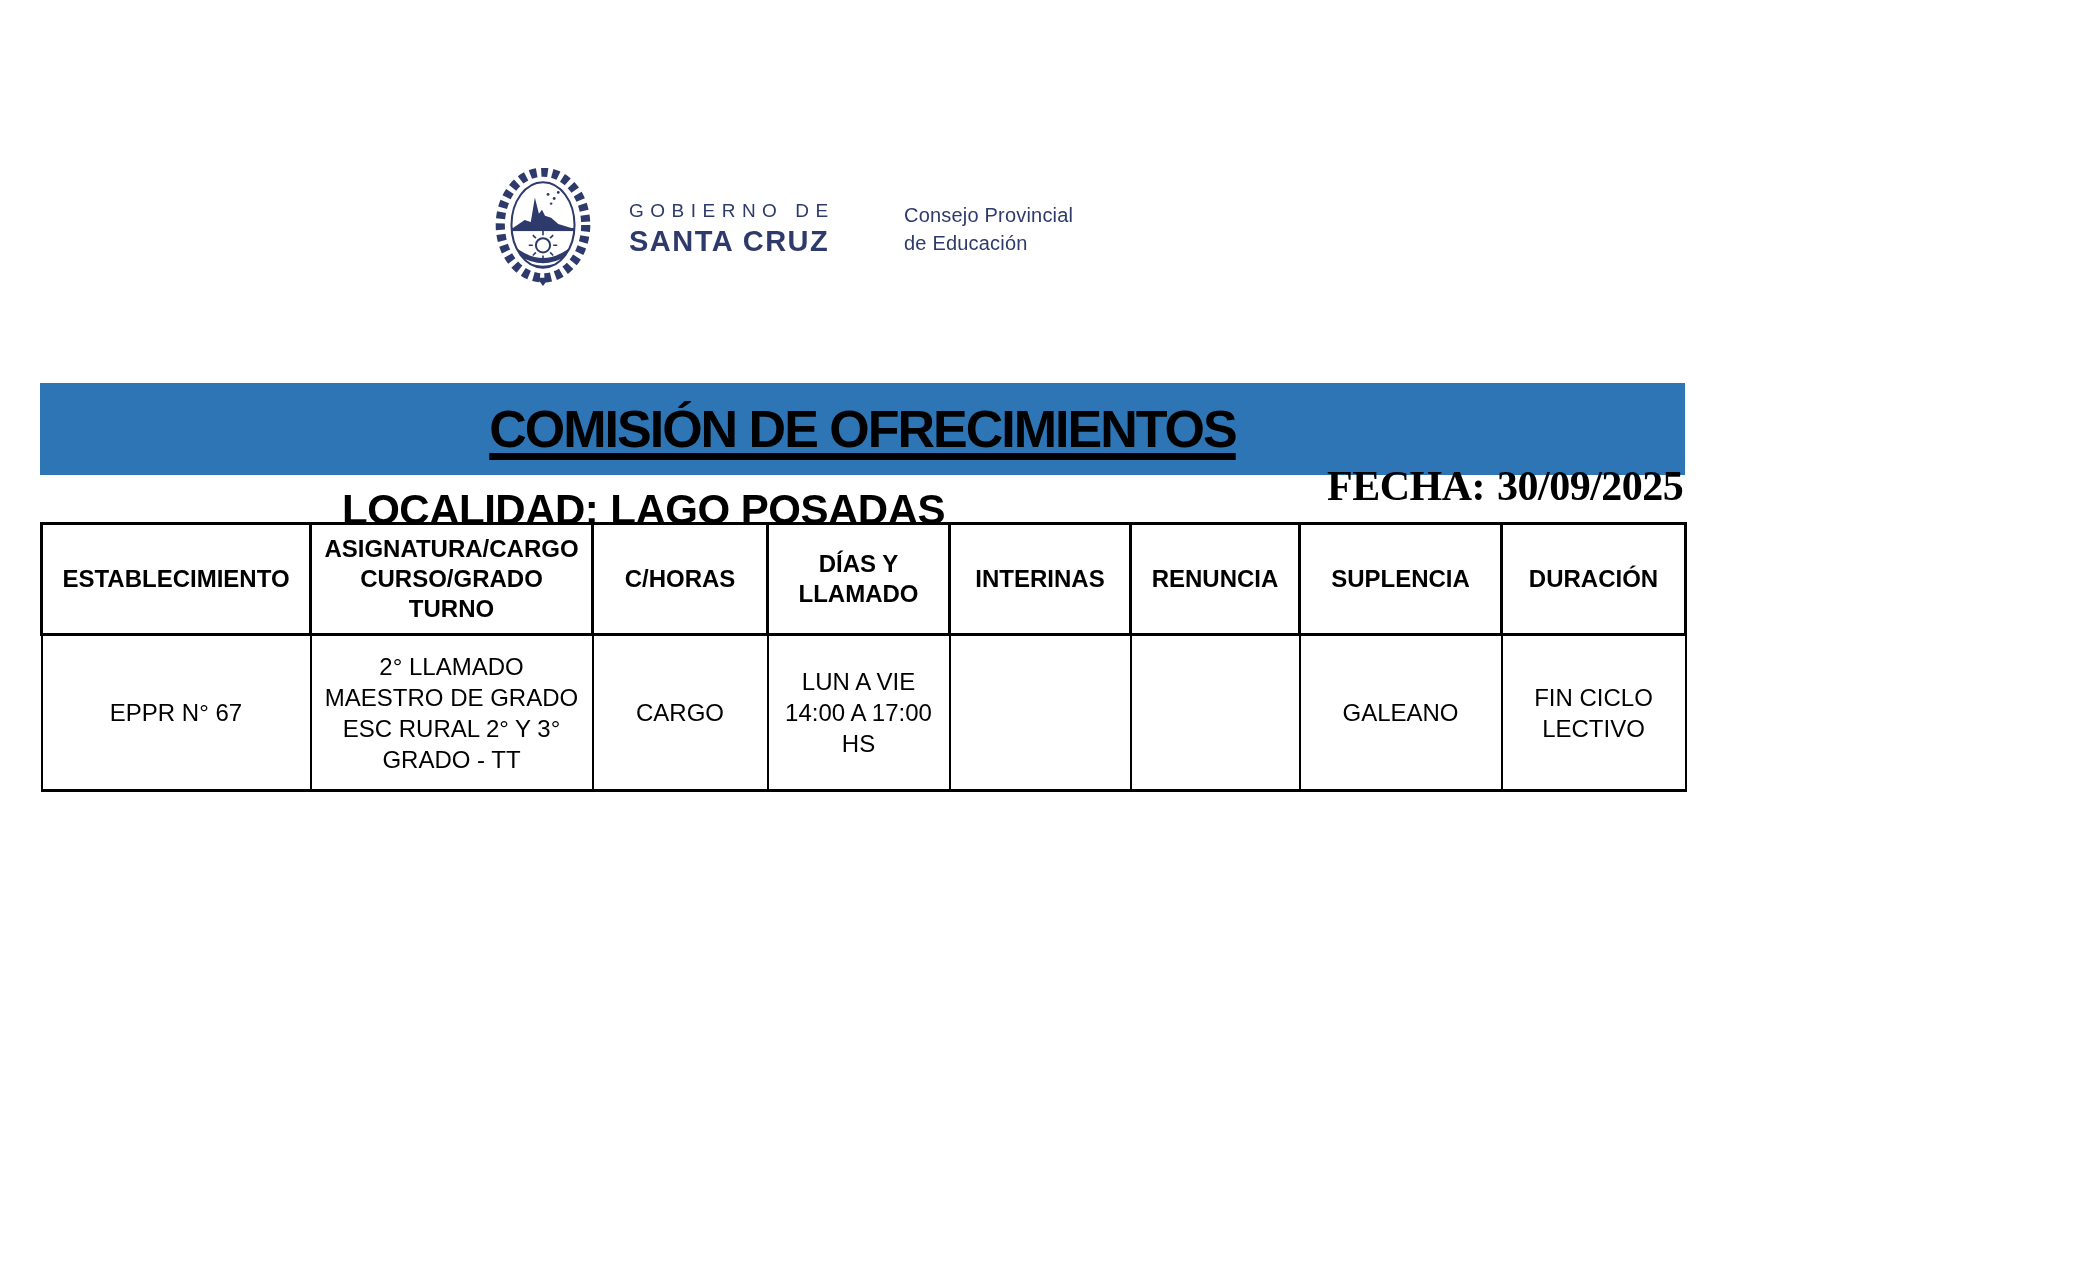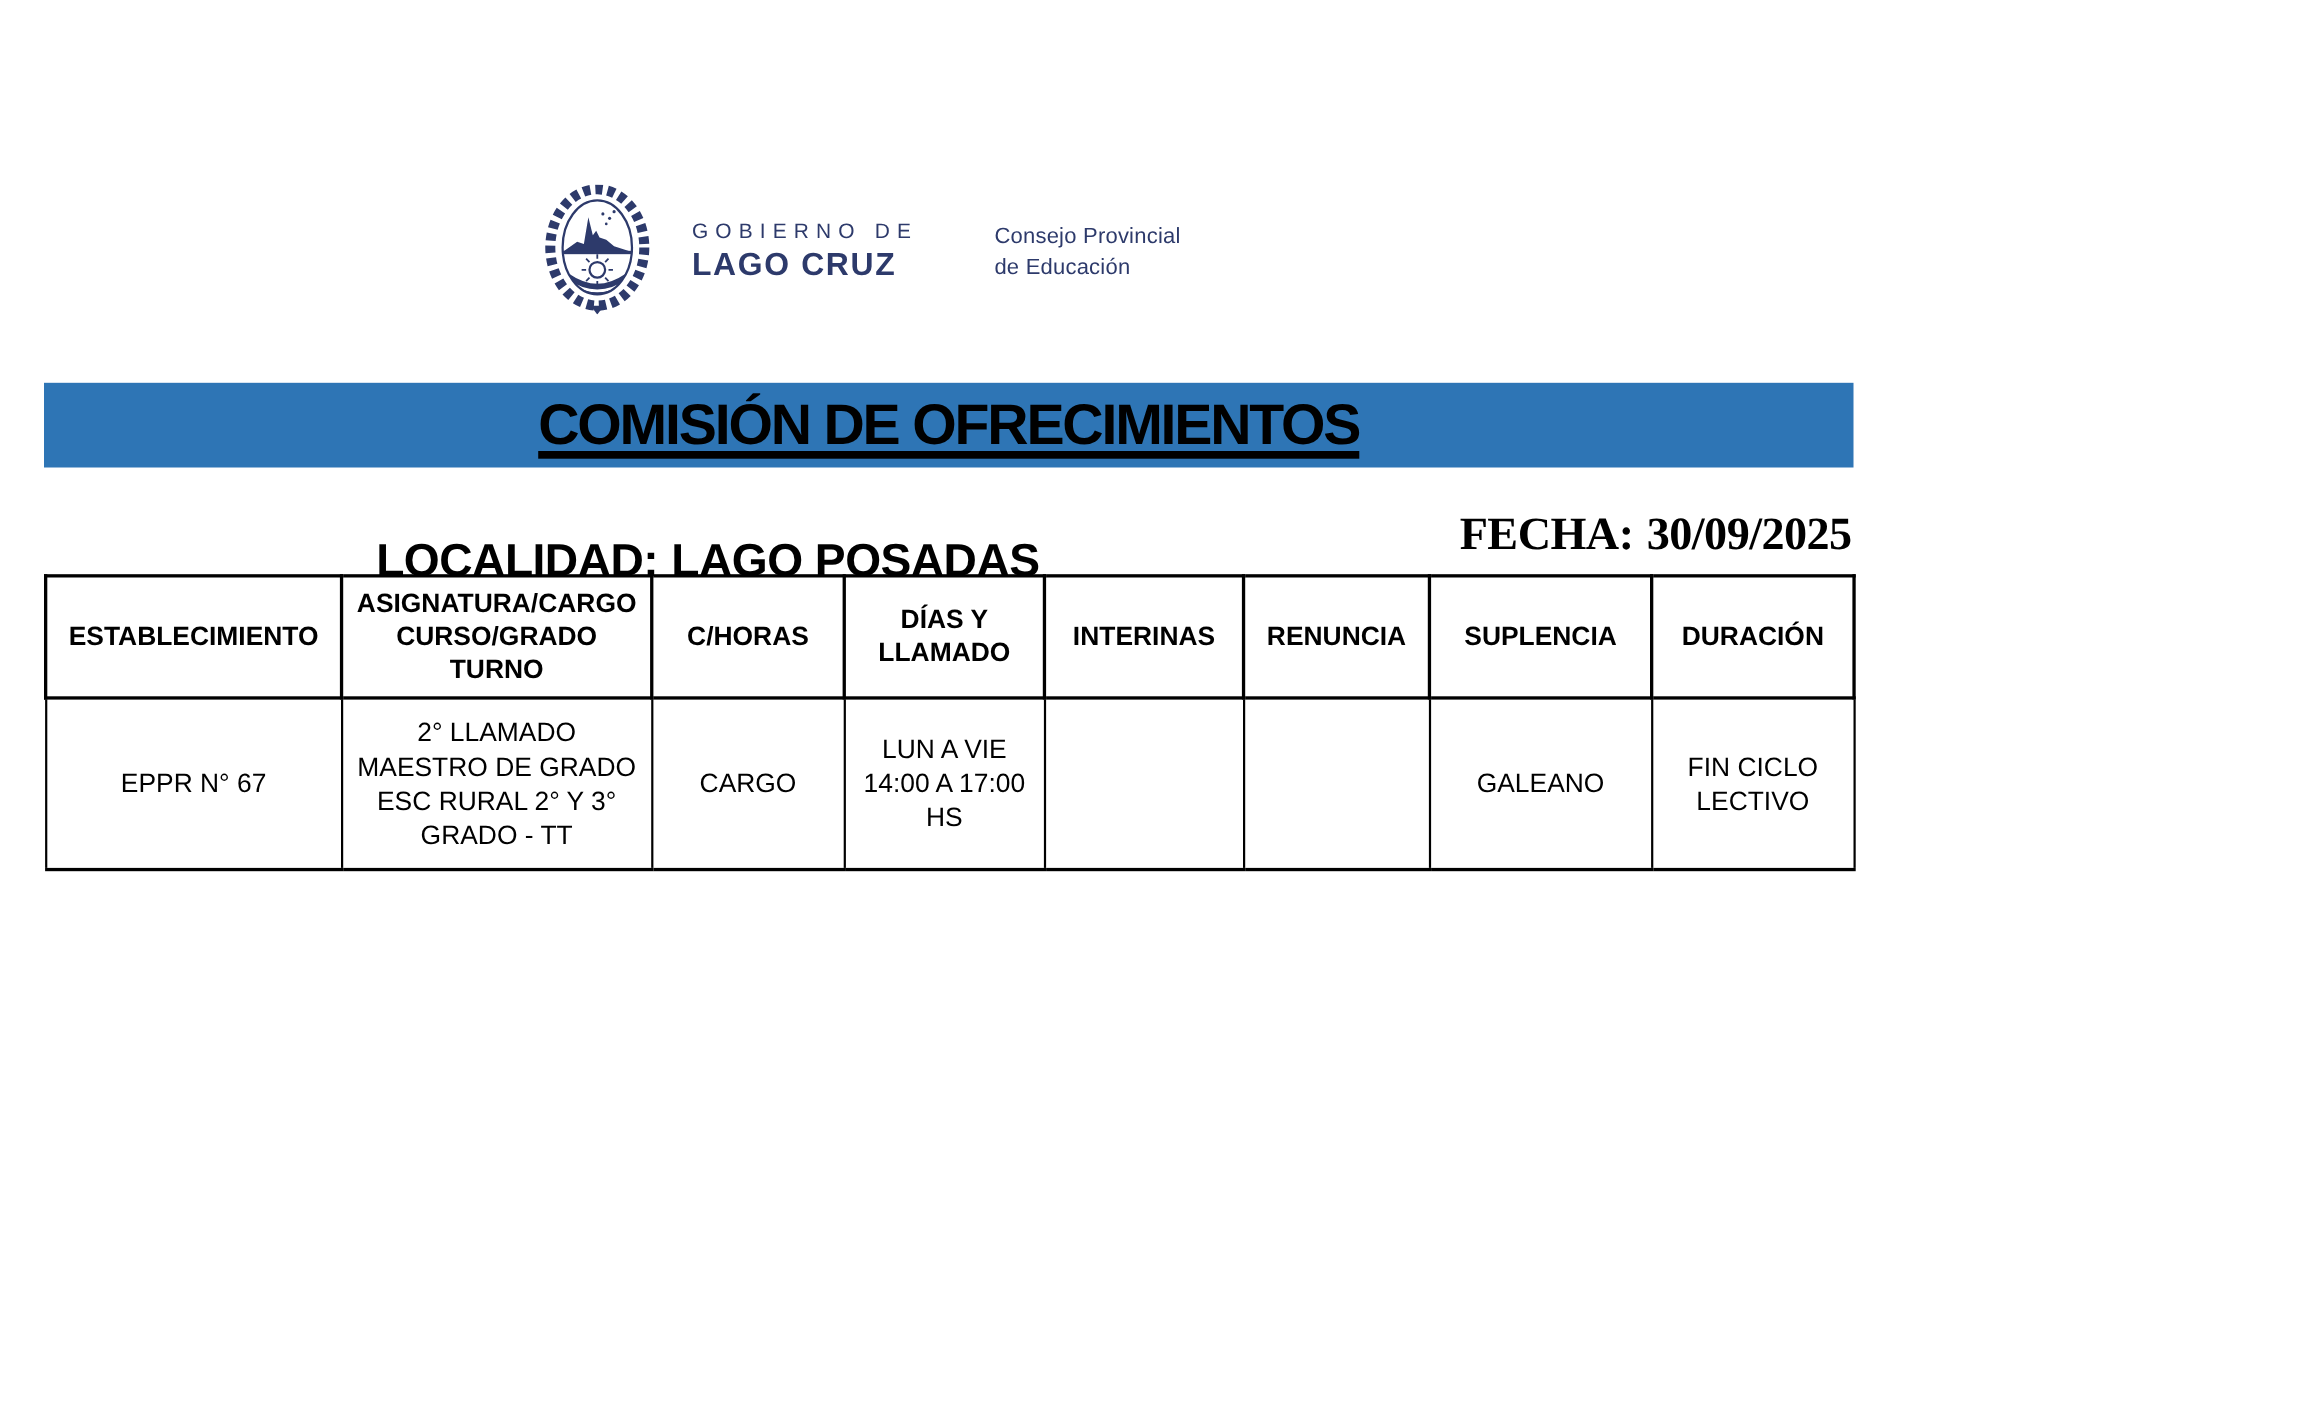--- a/index.html
+++ b/index.html
@@ -49,23 +49,23 @@
     font-size: 20px;
     line-height: 28px;
     letter-spacing: 0.2px;
     white-space: nowrap;
   }
 
   
   .banner {
     position: absolute;
     left: 40px;
-    top: 348px;
+    top: 383px;
     width: 1645px;
-    height: 77px;
+    height: 92px;
     background: var(--banner-bg, #2e75b5);
     display: flex;
     align-items: center;
     justify-content: center;
     text-align: right;
   }
   .banner-title {
     font-size: 52px;
     font-weight: 700;
     letter-spacing: -2px;
@@ -151,21 +151,21 @@
         <line x1="41" y1="83" x2="38" y2="86"></line>
         <line x1="55" y1="83" x2="58" y2="86"></line>
       </g>
       <path d="M22 82 Q48 100 74 82" fill="none" stroke="currentColor" stroke-width="5"></path>
       <path d="M27 91 Q48 103 69 91" fill="none" stroke="currentColor" stroke-width="2"></path>
     </g>
   </svg>
 
   <div class="gov-text">
     <div class="gov-small">GOBIERNO DE</div>
-    <div class="gov-big">LAGO CRUZ</div>
+    <div class="gov-big">SANTA CRUZ</div>
   </div>
 
   <div class="council-text">
     <div>Consejo Provincial</div>
     <div>de Educación</div>
   </div>
 
   <div class="banner">
     <span class="banner-title">COMISIÓN DE OFRECIMIENTOS</span>
   </div>

